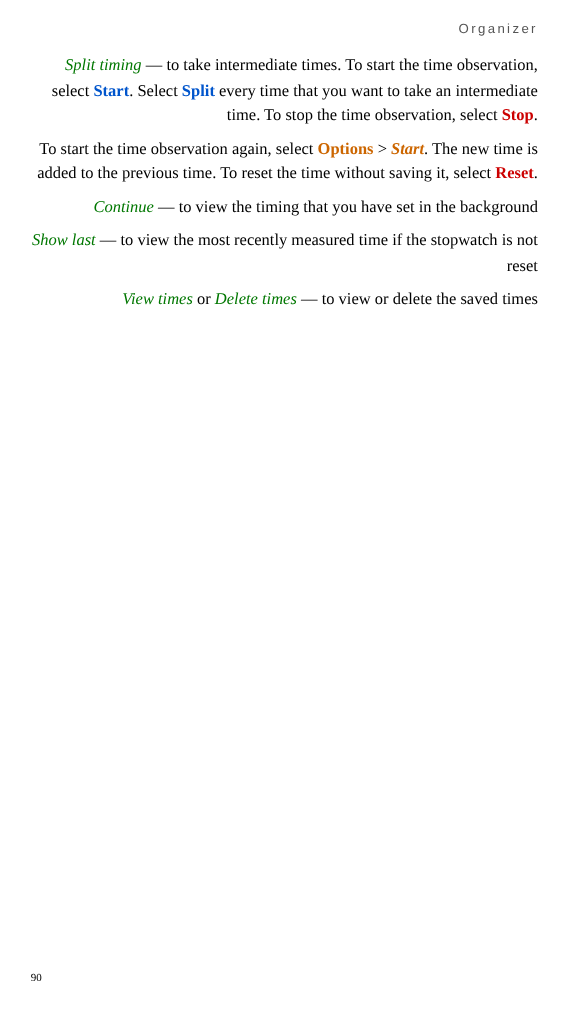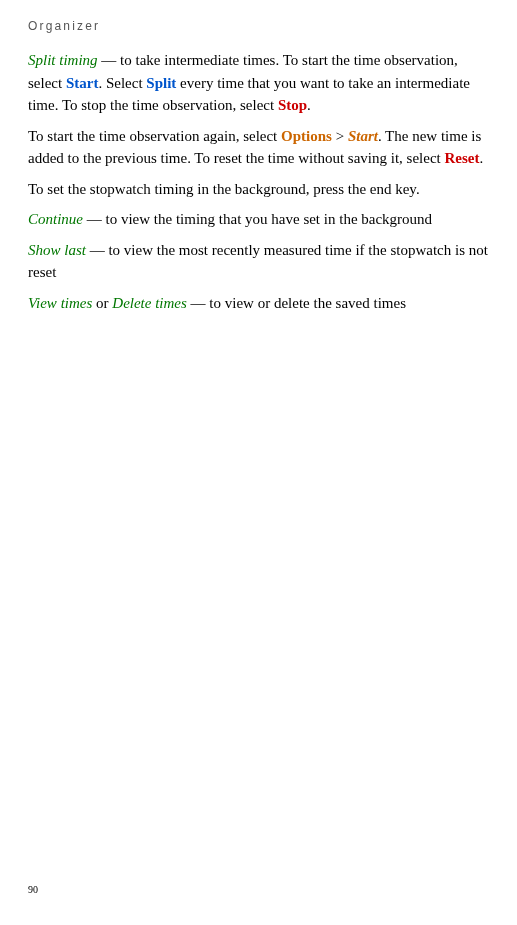--- a/index.html
+++ b/index.html
@@ -19,30 +19,32 @@
       padding: 18px 28px 28px 28px;
       position: relative;
     }
 
     .header {
       letter-spacing: 0.18em;
       font-family: Arial, Helvetica, sans-serif;
       font-size: 12px;
       color: #555555;
       margin-bottom: 14px;
+      text-align: right;
     }
 
     .content {
       margin-top: 4px;
     }
 
     .paragraph {
       margin-bottom: 8px;
       font-size: 15px;
       line-height: 1.5;
+      text-align: right;
     }
 
     .highlight-green {
       color: #007700;
       font-style: italic;
     }
 
     .highlight-blue {
       color: #0055cc;
       font-weight: bold;
@@ -78,23 +80,20 @@
 
   <p class="paragraph">
     <span class="highlight-green"><em>Split timing</em></span><span> — to take intermediate times. To start the time observation, select </span><span class="highlight-blue">Start</span><span>. Select </span><span class="highlight-blue">Split</span><span> every time that you want to take an intermediate time. To stop the time observation, select </span><span class="highlight-red">Stop</span><span>.</span>
   </p>
 
 
   <p class="paragraph">
     <span>To start the time observation again, select </span><span class="highlight-orange">Options</span><span> &gt; </span><span class="highlight-orange"><em>Start</em></span><span>. The new time is added to the previous time. To reset the time without saving it, select </span><span class="highlight-red">Reset</span><span>.</span>
   </p>
 
-  <p class="paragraph">
-    <span>To set the stopwatch timing in the background, press the end key.</span>
-  </p>
 
 
   <p class="paragraph">
     <span class="highlight-green"><em>Continue</em></span><span> — to view the timing that you have set in the background</span>
   </p>
 
   <p class="paragraph">
     <span class="highlight-green"><em>Show last</em></span><span> — to view the most recently measured time if the stopwatch is not reset</span>
   </p>
 

